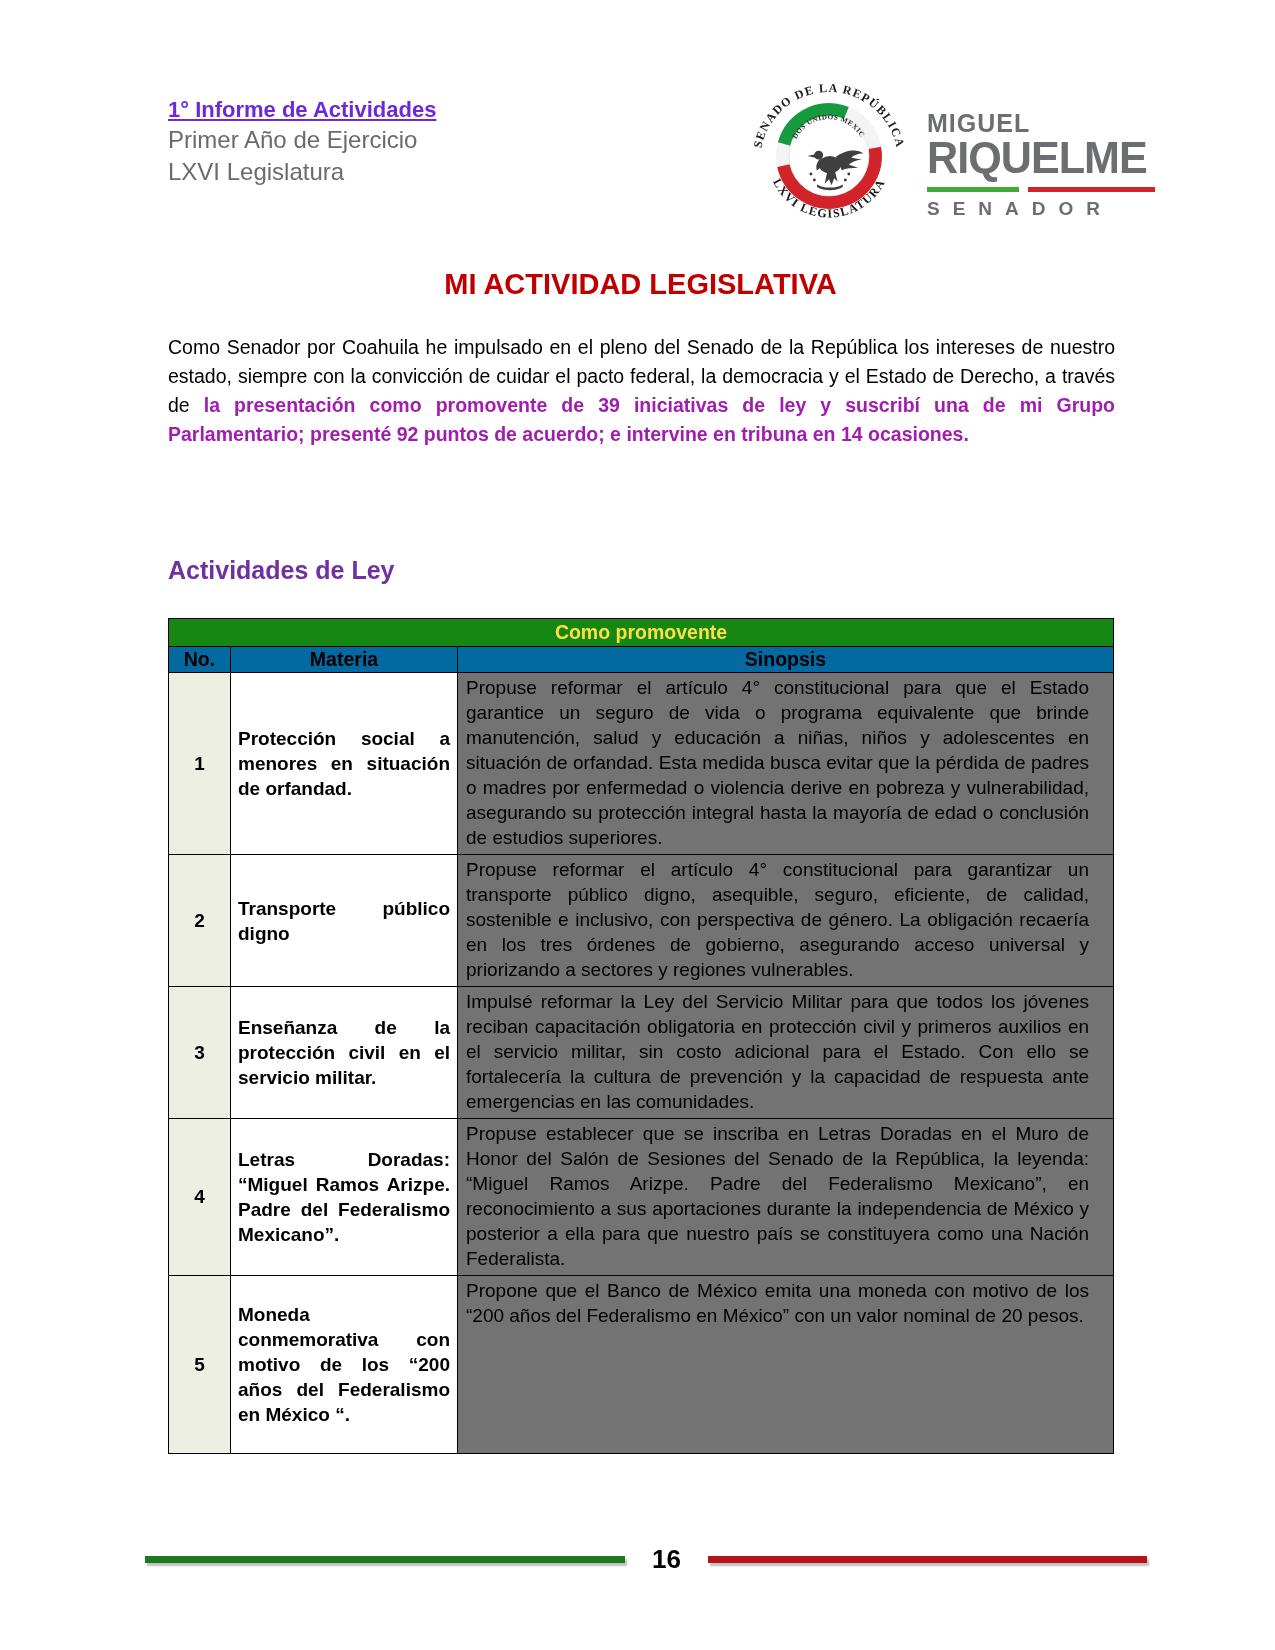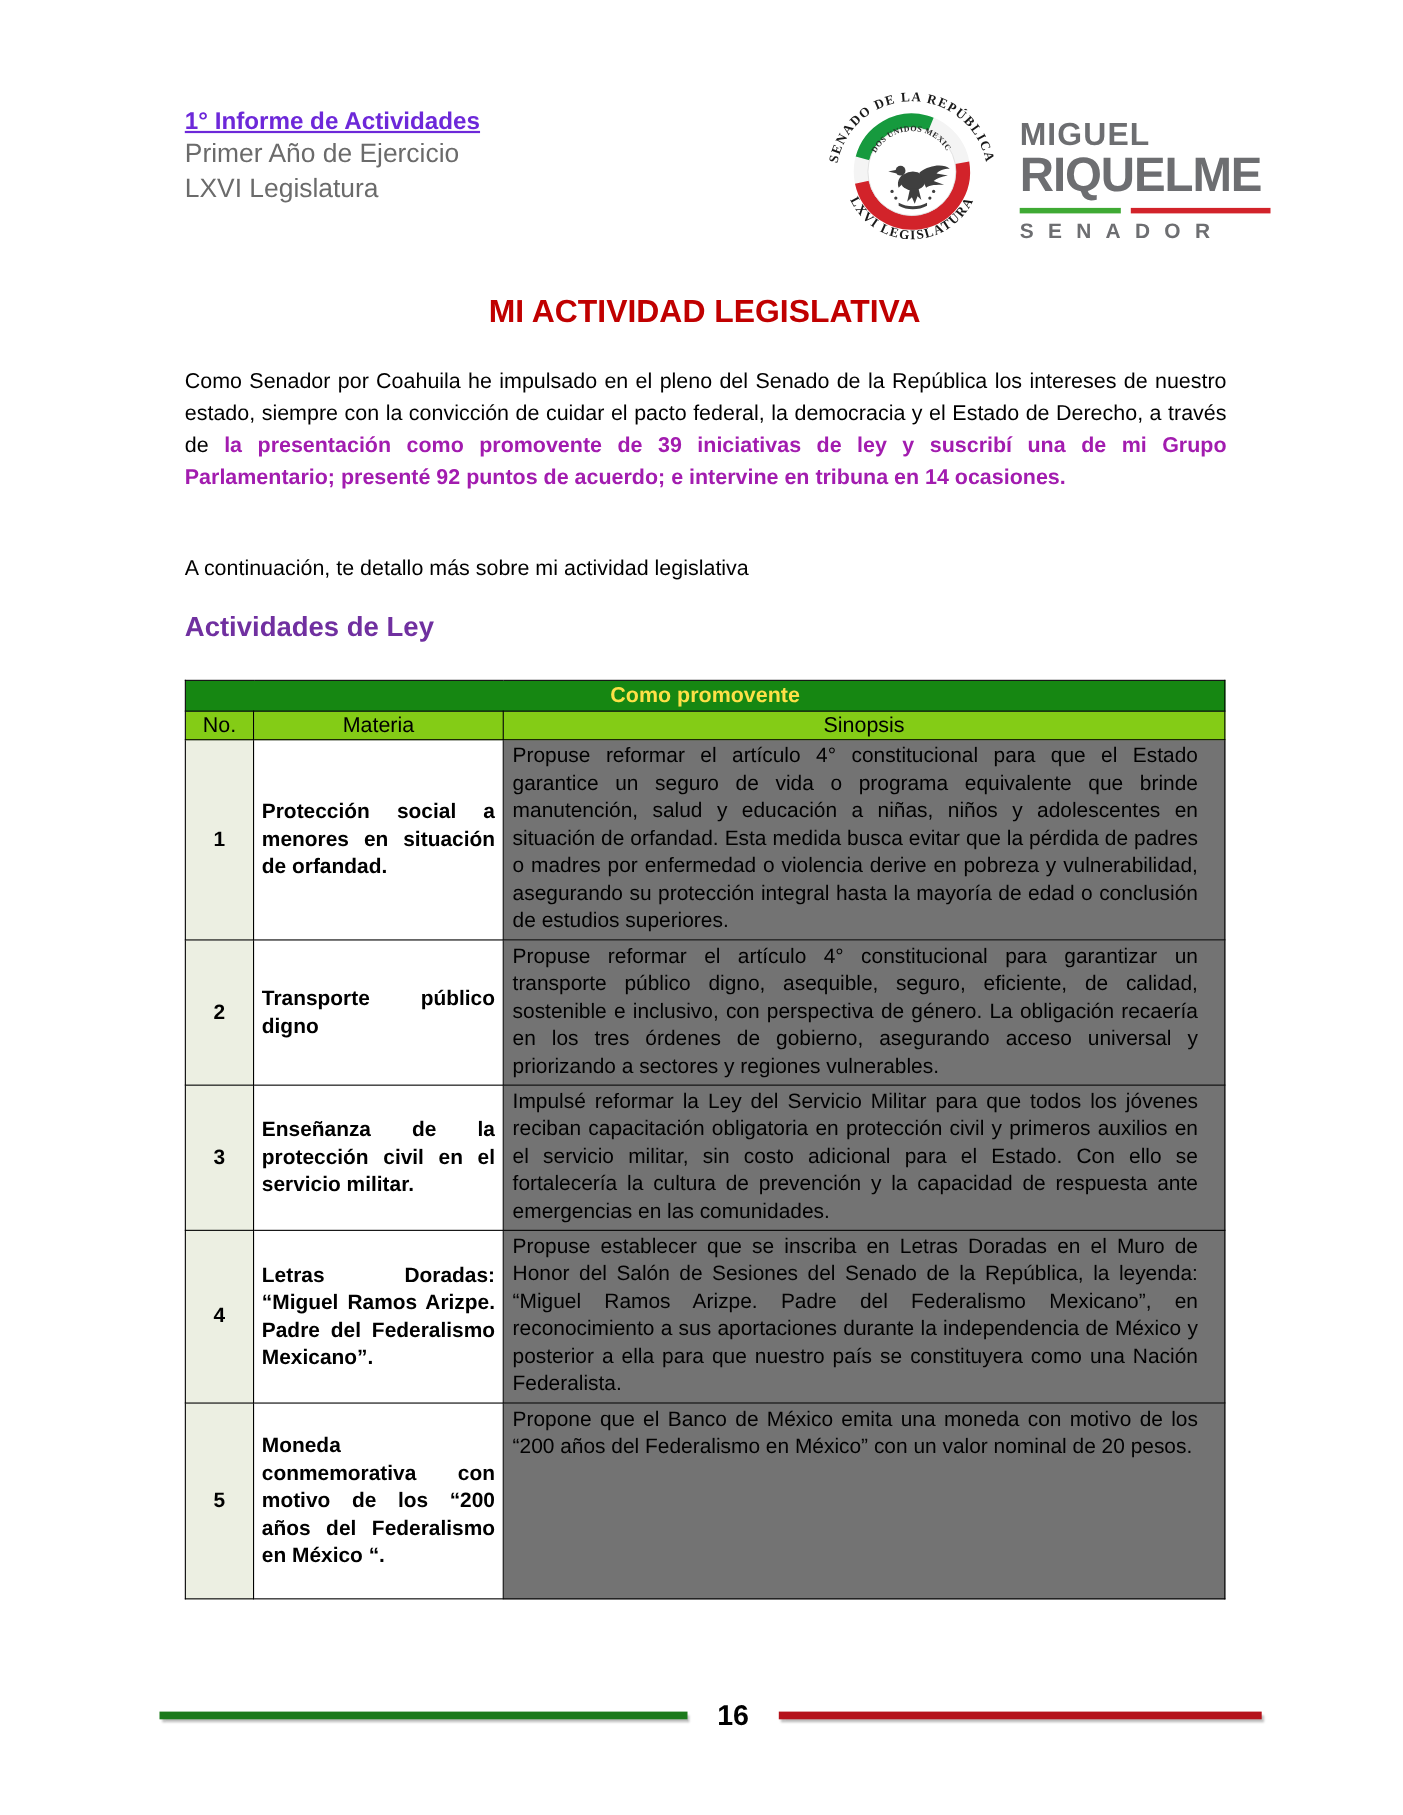--- a/index.html
+++ b/index.html
@@ -16,21 +16,21 @@
   .header{
     position:absolute;left:168px;top:70px;right:120px;
     display:flex;justify-content:space-between;align-items:flex-start;
   }
   .hdr-left{margin-top:25px;line-height:1.32;}
   .hdr-title{font-size:22px;font-weight:bold;color:#6d28d9;text-decoration:underline;}
   .hdr-sub{font-size:24px;color:#6b6b6b;}
   .hdr-right{display:flex;align-items:center;}
   .seal{width:172px;height:172px;flex:0 0 auto;}
   .name-block{width:228px;margin-left:12px;margin-top:18px;}
-  .name-first{font-size:29px;font-weight:bold;color:#6d6e71;letter-spacing:1px;line-height:1.05;}
+  .name-first{font-size:25px;font-weight:bold;color:#6d6e71;letter-spacing:1px;line-height:1.05;}
   .name-last{font-size:44px;font-weight:bold;color:#6d6e71;letter-spacing:-1px;line-height:1.0;transform:scaleX(.98);transform-origin:left;}
   .name-bar{display:flex;align-items:center;margin:7px 0 6px 0;}
   .name-bar .bar-green{width:92px;height:5px;background:#3faa34;}
   .name-bar .bar-gap{width:9px;height:5px;background:#fff;}
   .name-bar .bar-red{flex:1;height:5px;background:#d2232a;}
   .name-role{font-size:19px;font-weight:bold;color:#6d6e71;letter-spacing:13px;white-space:nowrap;}
   
   .doc-title{
     position:absolute;left:168px;width:945px;top:268px;
     text-align:center;font-size:29px;font-weight:bold;color:#c00000;
@@ -53,21 +53,21 @@
   table.leg{border-collapse:collapse;width:100%;table-layout:fixed;}
   table.leg td,table.leg th{border:1.6px solid #000;box-sizing:border-box;}
   .col-no{width:62px;}
   .col-mat{width:227px;}
   .col-sin{width:656px;}
   th.tbl-title{
     background:#168712;color:#fde047;font-size:19.5px;font-weight:bold;
     text-align:center;padding:2px 0;
   }
   th.colhead{
-    background:#84cc16;font-size:19.5px;font-weight:normal;text-align:center;padding:1px 0;
+    background:#0369a1;font-size:19.5px;font-weight:bold;text-align:center;padding:1px 0;
   }
   td.no-cell{
     background:#ecefe2;font-size:19px;font-weight:bold;text-align:center;vertical-align:middle;
   }
   td.mat-cell{
     background:#fff;font-size:19px;font-weight:bold;text-align:justify;vertical-align:middle;
     padding:17px 7px;line-height:25px;
   }
   td.sin-cell{
     background:#737373;font-size:19px;text-align:justify;vertical-align:top;
@@ -148,21 +148,20 @@
         </div>
         <div class="name-role">SENADOR</div>
       </div>
     </div>
   </div>
 
   <div class="doc-title">MI ACTIVIDAD LEGISLATIVA</div>
 
   <div class="para"><span>Como Senador por Coahuila he impulsado en el pleno del Senado de la República los intereses de nuestro estado, siempre con la convicción de cuidar el pacto federal, la democracia y el Estado de Derecho, a través de </span><span class="hl">la presentación como promovente de 39 iniciativas de ley y suscribí una de mi Grupo Parlamentario; presenté 92 puntos de acuerdo; e intervine en tribuna en 14 ocasiones.</span></div>
 
-  <div class="intro">A continuación, te detallo más sobre mi actividad legislativa</div>
 
   <div class="section-h">Actividades de Ley</div>
 
   <div class="tbl-wrap">
     <table class="leg">
       <colgroup>
           <col class="col-no">
           <col class="col-mat">
           <col class="col-sin">
         </colgroup>

